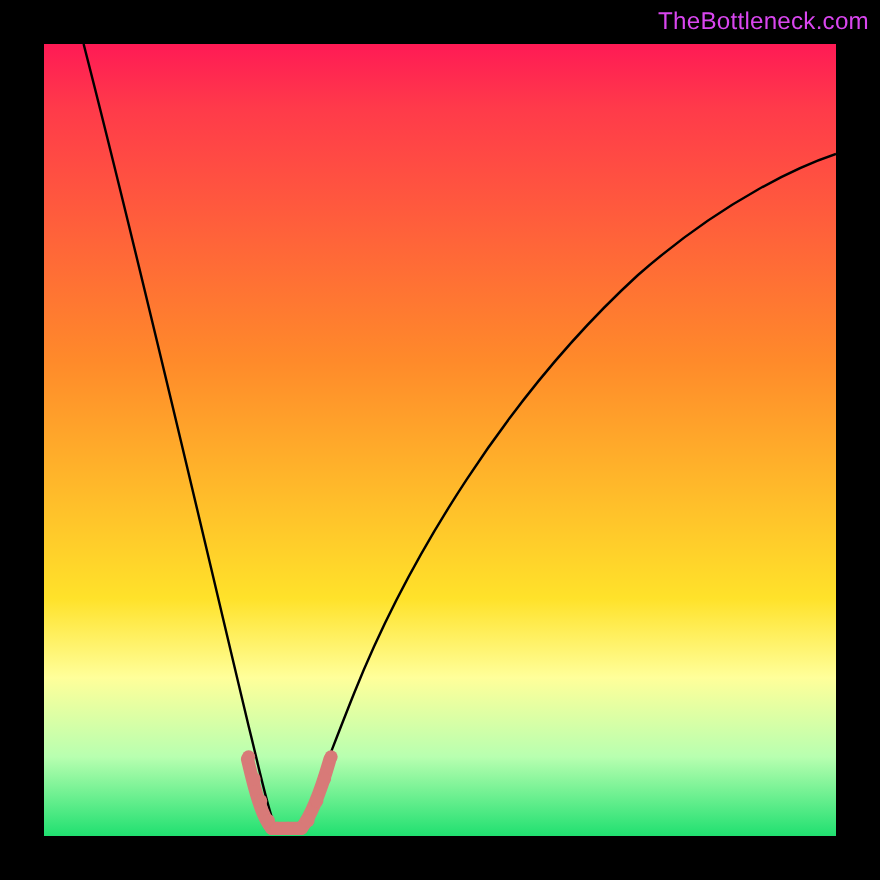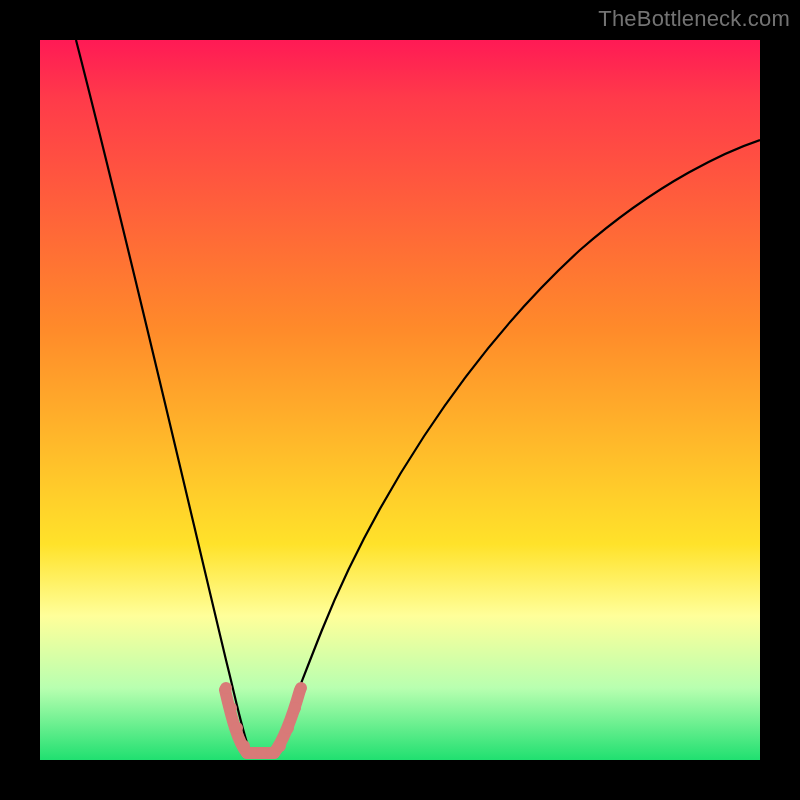--- a/index.html
+++ b/index.html
@@ -41,21 +41,21 @@
       var(--c-yellow) 70%,
       var(--c-paleyellow) 80%,
       var(--c-palegreen) 90%,
       var(--c-green) 100%
     );
   }
   .watermark {
     position: absolute;
     top: 6px;
     right: 10px;
-    color: #737373;
+    color: #d946ef;
     font-size: 22px;
     font-weight: 500;
     letter-spacing: 0.2px;
     user-select: none;
   }
   svg.curve {
     position: absolute;
     left: 0;
     top: 0;
     width: 100%;

